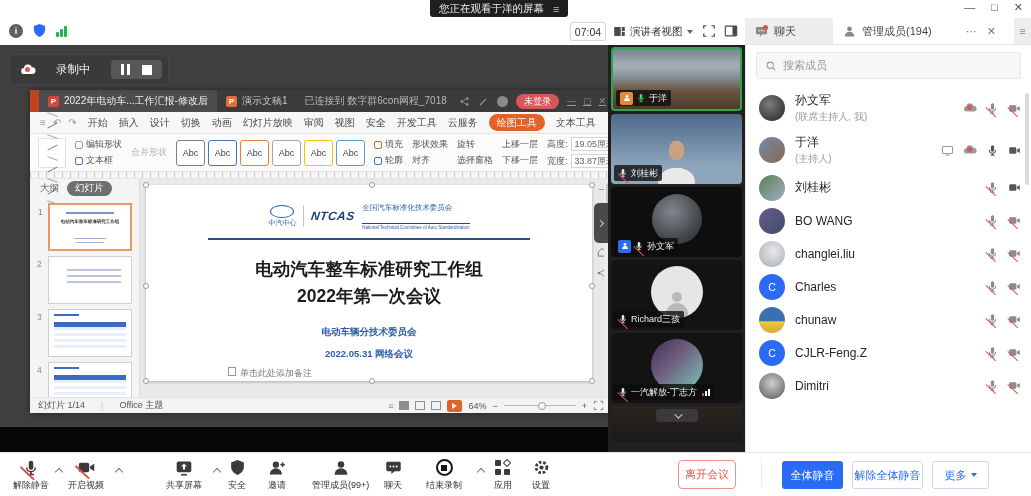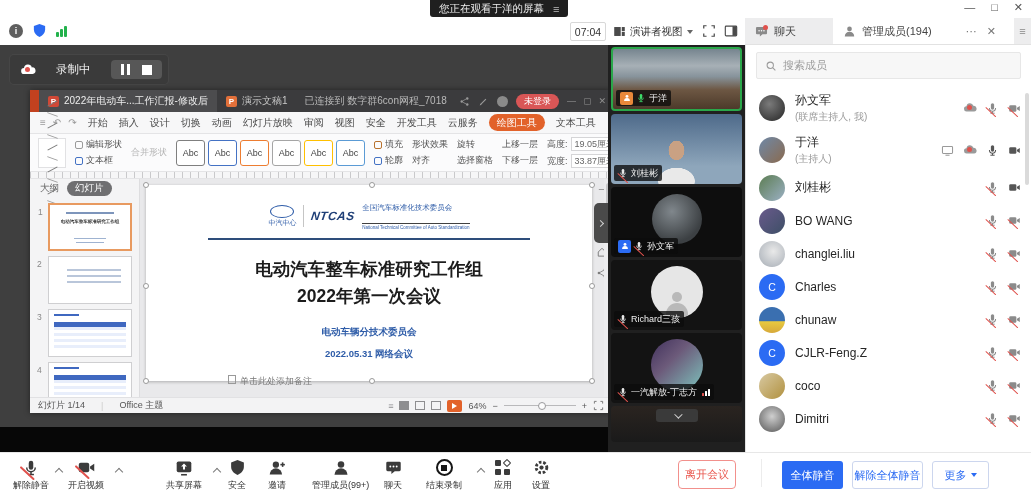--- a/index.html
+++ b/index.html
@@ -52,21 +52,21 @@
   
   .wps{position:absolute;left:30px;top:45px;width:582px;height:323px;background:#fff;display:flex;flex-direction:column;box-shadow:0 0 6px rgba(0,0,0,.45);}
   .wps-tabbar{height:22px;background:#3b3b3d;display:flex;align-items:center;font-size:10px;color:#c9c9c9;flex:0 0 auto;}
   .wps-corner{width:9px;height:22px;background:#c2411f;}
   .wtab{height:22px;display:flex;align-items:center;gap:5px;padding:0 9px;white-space:nowrap;}
   .wtab.active{background:#4c4c4e;color:#eee;}
   .ficon{width:11px;height:11px;border-radius:2px;color:#fff;font-size:8px;display:flex;align-items:center;justify-content:center;font-weight:bold;}
   .ficon.red{background:#d14836;}
   .ficon.orange{background:#e2703a;}
   .wtitle{margin-left:8px;color:#b9b9b9;white-space:nowrap;overflow:hidden;max-width:170px;}
-  .wps-tab-right{margin-left:auto;display:flex;align-items:center;gap:8px;padding-right:6px;color:#9a9a9a;}
+  .wps-tab-right{margin-left:auto;display:flex;align-items:center;gap:8px;padding-right:6px;color:#9a9a9a;text-decoration:underline;}
   .login-pill{background:#d95656;color:#fff;border-radius:8px;padding:1px 8px;font-size:9px;}
   .wwin{display:flex;gap:7px;font-size:9px;color:#8f8f8f;}
   .avatar-mini{width:11px;height:11px;border-radius:50%;background:#8a8a8a;}
 
   .wps-menubar{height:22px;background:#f7f7f8;border-bottom:1px solid #e4e4e6;display:flex;align-items:center;gap:11px;
     padding:0 10px;font-size:10px;color:#4a4a4a;white-space:nowrap;flex:0 0 auto;}
   .wps-menubar .mini{color:#9a9a9a;font-size:10px;display:flex;gap:7px;}
   .menu-pill{background:#e2622a;color:#fff;border-radius:9px;padding:1.5px 8px;}
   .find-cmd{display:flex;align-items:center;gap:3px;color:#8b8b8b;}
   .wps-menubar .mright{margin-left:auto;display:flex;gap:9px;color:#9a9a9a;}
@@ -114,21 +114,21 @@
   .org-stack{display:flex;flex-direction:column;gap:1px;}
   .org-cn{font-size:7.5px;color:#2e5ca8;border-bottom:1px solid #404040;padding-bottom:10px;}
   .org-en{font-size:4.5px;color:#2e5ca8;}
   .slide-rule{position:absolute;left:14%;right:14%;top:27%;height:2px;background:#2e4d7b;}
   .slide-title{position:absolute;left:0;right:0;top:36%;text-align:center;font-size:17.5px;font-weight:bold;color:#1c1c1c;line-height:1.55;}
   .slide-sub1{position:absolute;left:0;right:0;top:72%;text-align:center;font-size:9.5px;font-weight:bold;color:#2e5ca8;}
   .slide-sub2{position:absolute;left:0;right:0;top:83%;text-align:center;font-size:9.5px;font-weight:bold;color:#2e5ca8;}
   .side-tools{position:absolute;right:3px;top:4px;width:15px;display:flex;flex-direction:column;gap:9px;align-items:center;color:#7d7d7d;}
   .vscroll{position:absolute;right:0;top:0;bottom:0;width:8px;background:#ececee;}
   .vscroll i{position:absolute;left:1.5px;top:4px;width:5px;height:34px;border-radius:3px;background:#c6c6c8;}
-  .notes-hint{position:absolute;left:88px;bottom:9px;display:flex;align-items:flex-start;gap:4px;font-size:9px;color:#777;}
+  .notes-hint{position:absolute;left:88px;bottom:17px;display:flex;align-items:flex-start;gap:4px;font-size:9px;color:#777;}
   .notes-hint .pg{width:8px;height:9px;border:1px solid #999;display:inline-block;}
 
   .wps-status{height:16px;background:#f3f3f4;border-top:1px solid #e1e1e3;display:flex;align-items:center;gap:16px;
     padding:0 8px;font-size:9px;color:#555;flex:0 0 auto;}
   .st-right{margin-left:auto;display:flex;align-items:center;gap:6px;}
   .vm{width:10px;height:9px;border:1px solid #8e8e90;display:inline-block;}
   .vm.f{background:#8e8e90;}
   .play-btn{width:15px;height:12px;background:#e2622a;border-radius:2px;display:flex;align-items:center;justify-content:center;}
   .play-btn i{width:0;height:0;border-top:3px solid transparent;border-bottom:3px solid transparent;border-left:5px solid #fff;display:block;}
   .zslider{width:72px;height:1px;background:#b9b9bb;position:relative;}
@@ -888,36 +888,20 @@
               </svg>
             </span>
           <span class="slashwrap small">
               <svg class="ic" width="13" height="13" style="color:#8b8b8b">
                 <use href="#i-cam"></use>
               </svg>
             </span>
         </span>
       </div>
 
-      <div class="mrow">
-        <span class="mav av-p10"></span>
-        <span class="mtxt"><span class="mname">coco</span></span>
-        <span class="mics">
-          <span class="slashwrap small">
-              <svg class="ic" width="13" height="13" style="color:#8b8b8b">
-                <use href="#i-mic"></use>
-              </svg>
-            </span>
-          <span class="slashwrap small">
-              <svg class="ic" width="13" height="13" style="color:#8b8b8b">
-                <use href="#i-cam"></use>
-              </svg>
-            </span>
-        </span>
-      </div>
 
       <div class="mrow">
         <span class="mav av-p11"></span>
         <span class="mtxt"><span class="mname">Dimitri</span></span>
         <span class="mics">
           <span class="slashwrap small">
               <svg class="ic" width="13" height="13" style="color:#8b8b8b">
                 <use href="#i-mic"></use>
               </svg>
             </span>

